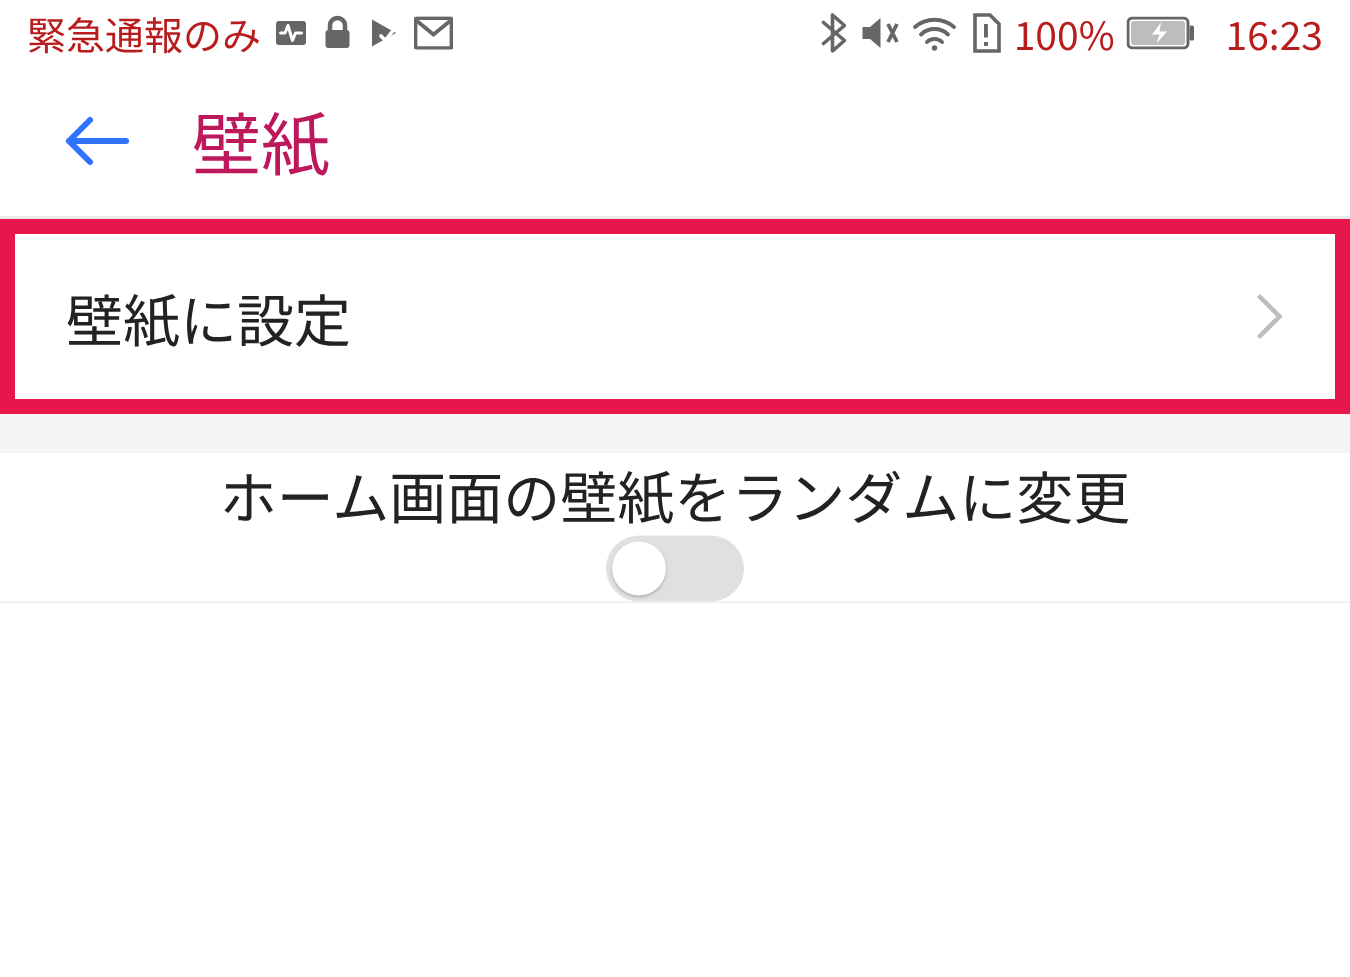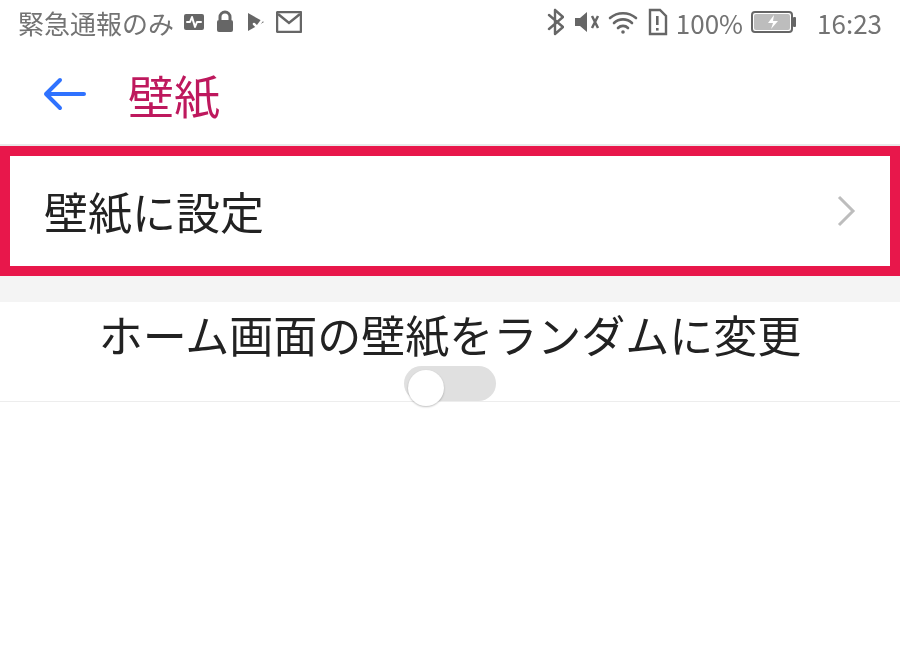--- a/index.html
+++ b/index.html
@@ -1,31 +1,31 @@
 <!DOCTYPE html>
 <html><head>
 <meta charset="utf-8">
 <style>
   * { box-sizing: border-box; margin: 0; padding: 0; }
   html, body { width: 900px; height: 651px; font-family: "Noto Sans CJK JP", "Hiragino Sans", sans-serif; background: #fff; color: #111; }
   
   .status-bar { display: flex; align-items: center; justify-content: space-between; height: 44px; padding: 0 18px; font-size: 26px; color: #555; }
   .status-left { display: flex; align-items: center; gap: 8px; }
   .status-right { display: flex; align-items: center; gap: 8px; }
-  .status-bar .txt { color: #737373; }
+  .status-bar .txt { color: #b91c1c; }
   .icon { display: inline-flex; align-items: center; justify-content: center; }
   
   .header { display: flex; align-items: center; height: 100px; padding: 0 30px 0 40px; }
   .back { color: #2f72ff; }
   .title { font-size: 46px; margin-left: 40px; color: #be185d; }
   
   .separator { height: 2px; background: #e9e9e9; }
   .highlight-wrap { border: 10px solid #e8174b; padding: 0; }
   .row { display: flex; align-items: center; justify-content: space-between; padding: 0 34px; height: 110px; background: #fff; }
-  .row-label { font-size: 44px; color: #222; }
+  .row-label { font-size: 38px; color: #222; }
   .chevron { color: #bdbdbd; }
   .spacer { height: 26px; background: #f4f4f4; }
   .row2 { display: flex; align-items: center; justify-content: space-between; padding: 0 34px; height: 100px; background: #fff; border-bottom: 1px solid #ededed; flex-direction: column; }
   
   .toggle { width: 92px; height: 44px; background: #e0e0e0; border-radius: 22px; position: relative; }
   .knob { position: absolute; left: 4px; top: 4px; width: 36px; height: 36px; background: #fff; border-radius: 50%; box-shadow: 0 1px 2px rgba(0,0,0,0.25); }
 </style>
 </head>
 <body>
 

